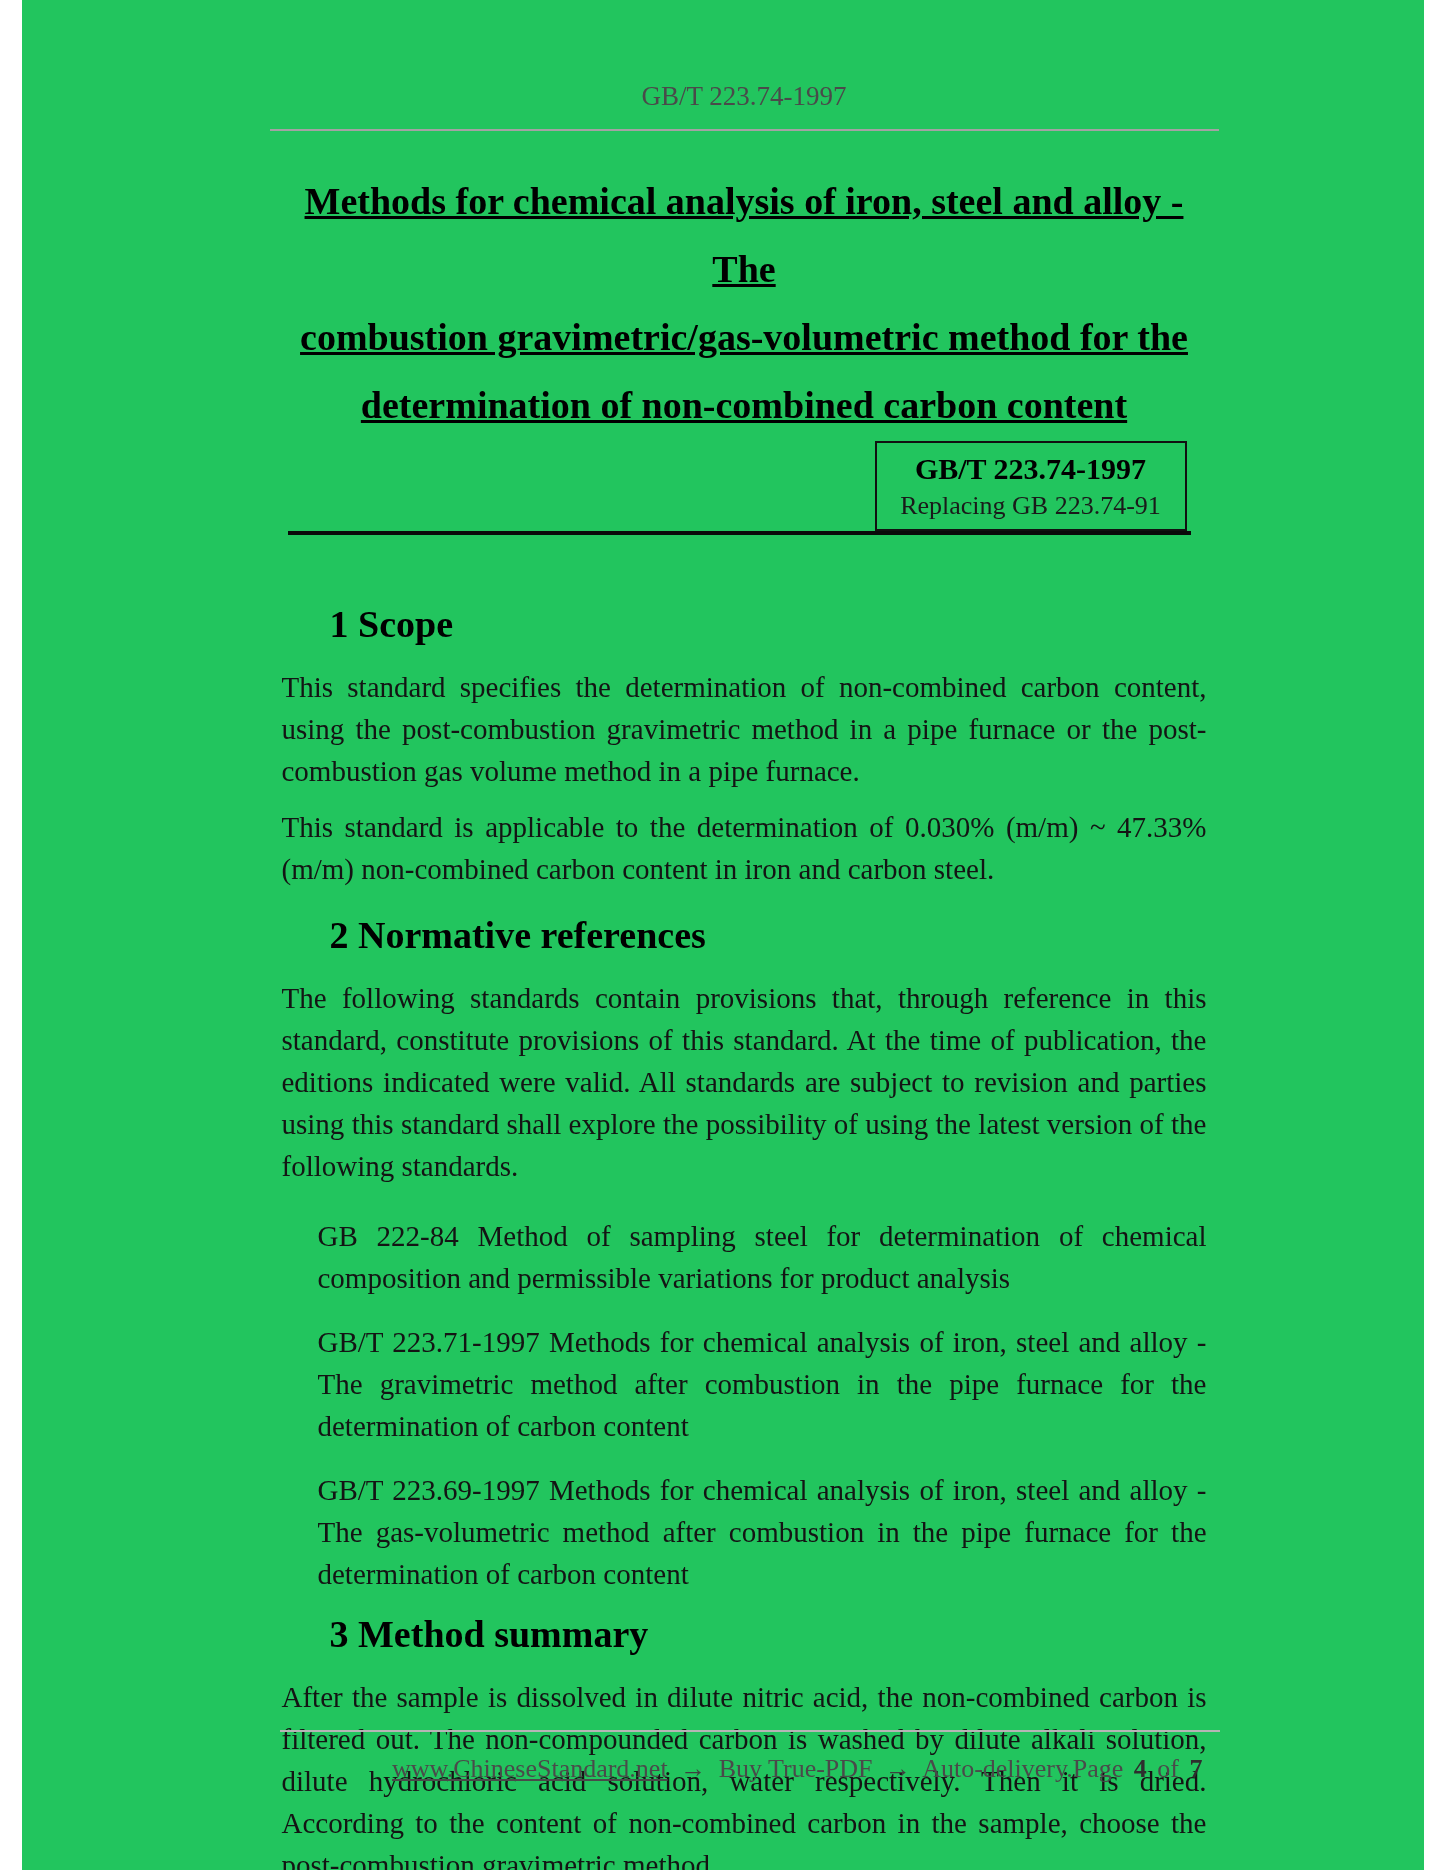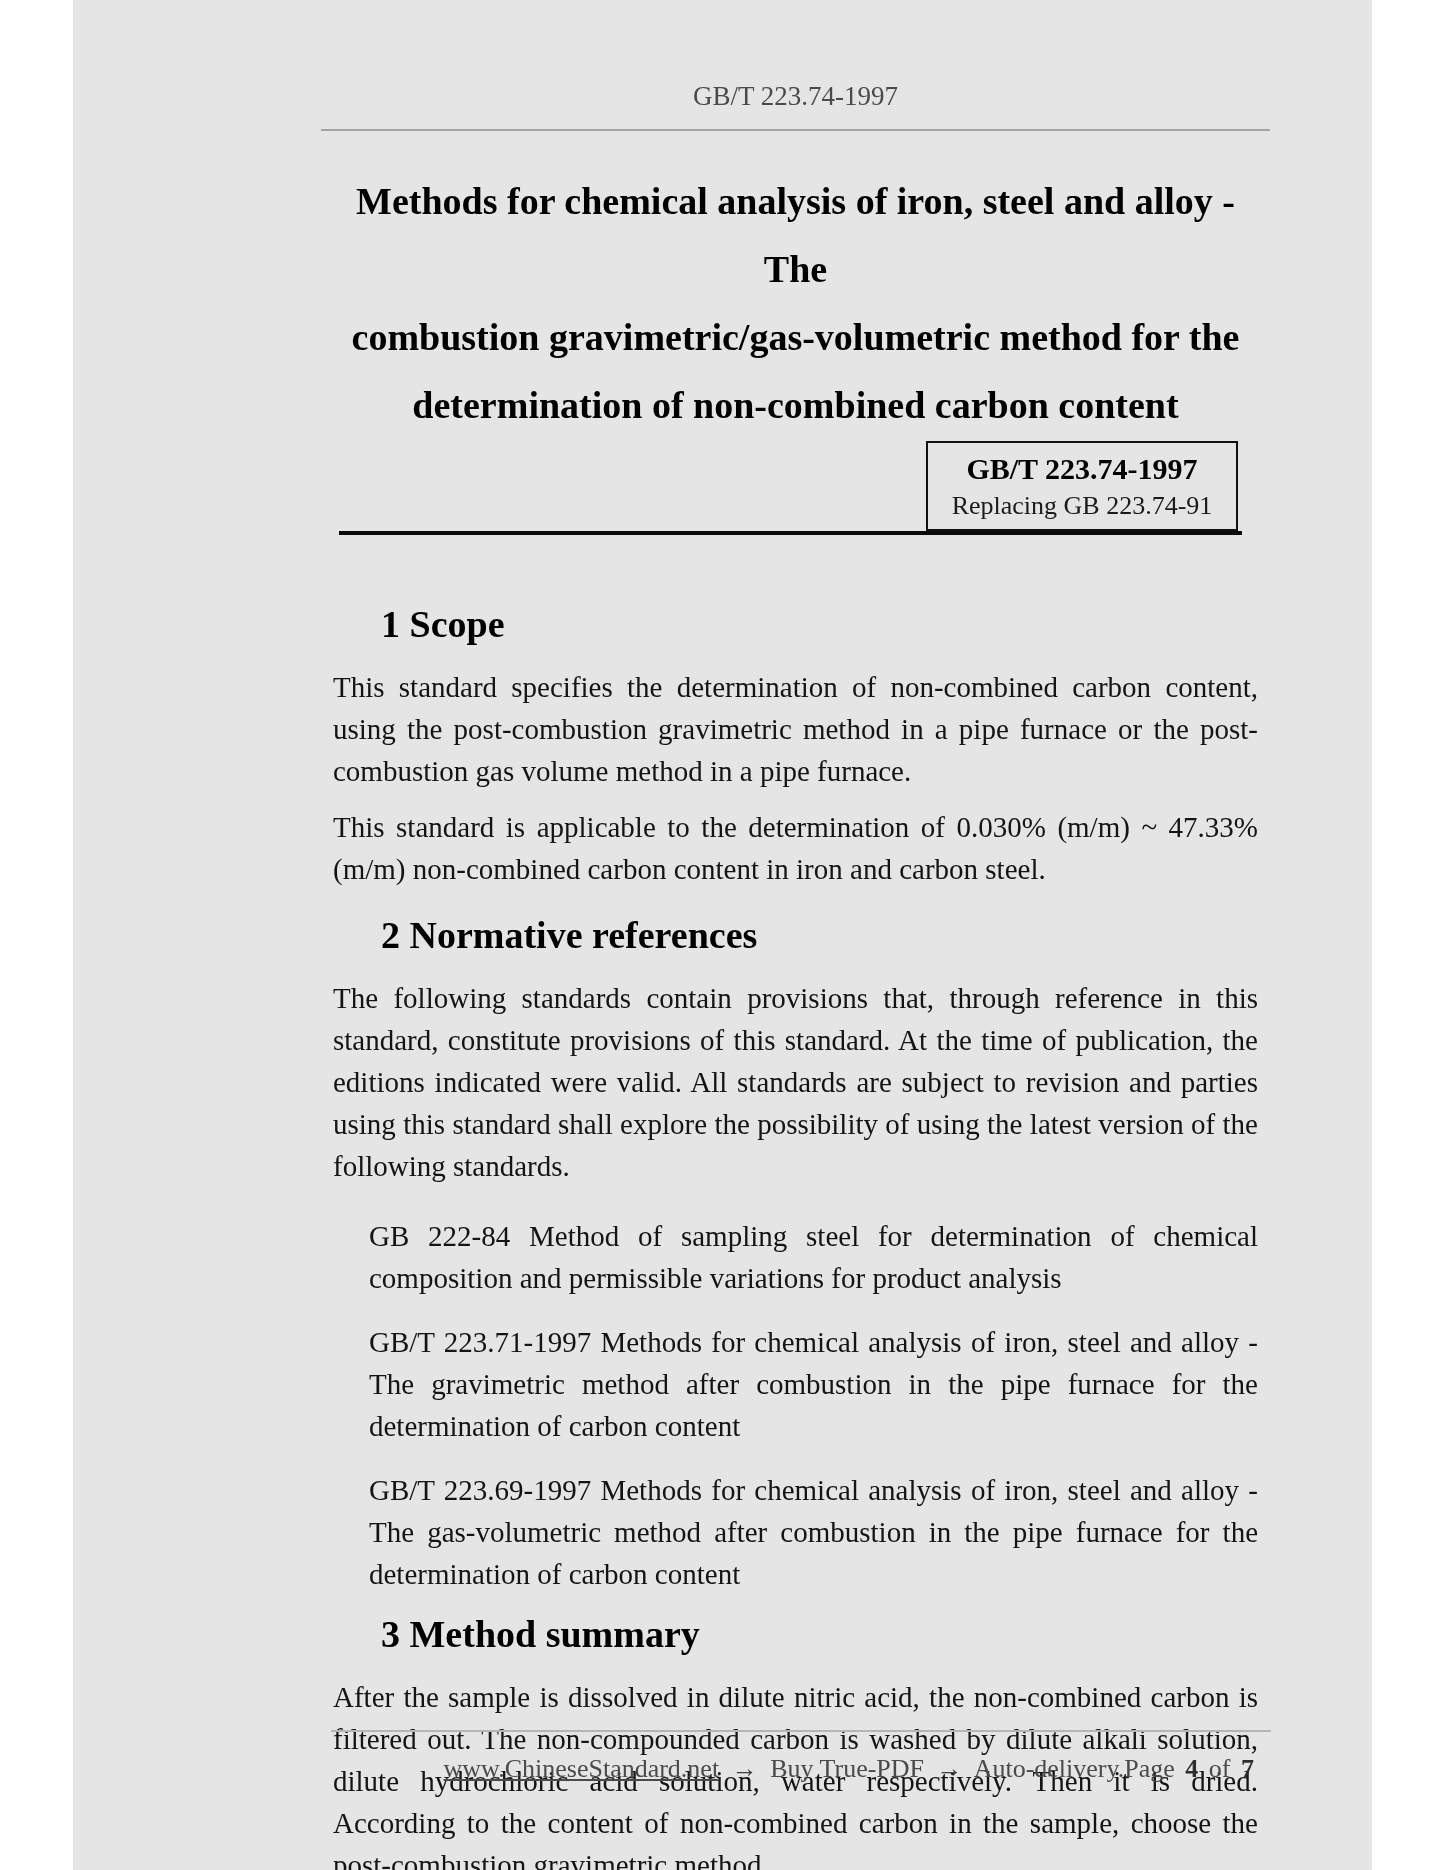--- a/index.html
+++ b/index.html
@@ -1,21 +1,21 @@
 <!DOCTYPE html>
 <html><head>
 <meta charset="utf-8">
 <style>
   * { margin: 0; padding: 0; box-sizing: border-box; }
   html, body { background: #ffffff; }
   .page {
     position: relative;
-    width: 1299px;
+    width: 1402px;
     height: 1870px;
-    background: #e5e5e5;
+    background: #22c55e;
     font-family: "Liberation Serif", serif;
     color: #141414;
     overflow: hidden;
     margin: 0 auto;
   }
   .content {
     position: absolute;
     left: 260px;
     top: 0;
     width: 925px;
@@ -36,21 +36,21 @@
     height: 0;
   }
   
   .doc-title {
     margin-top: 36px;
     text-align: center;
     font-size: 38px;
     font-weight: bold;
     color: #000000;
   }
-  .doc-title .t-line { line-height: 68px; }
+  .doc-title .t-line { line-height: 68px; text-decoration: underline; }
   
   .std-box {
     margin-top: 2px;
     margin-left: auto;
     margin-right: 20px;
     width: 312px;
     border: 2px solid #111111;
     text-align: center;
     padding: 6px 8px;
   }

